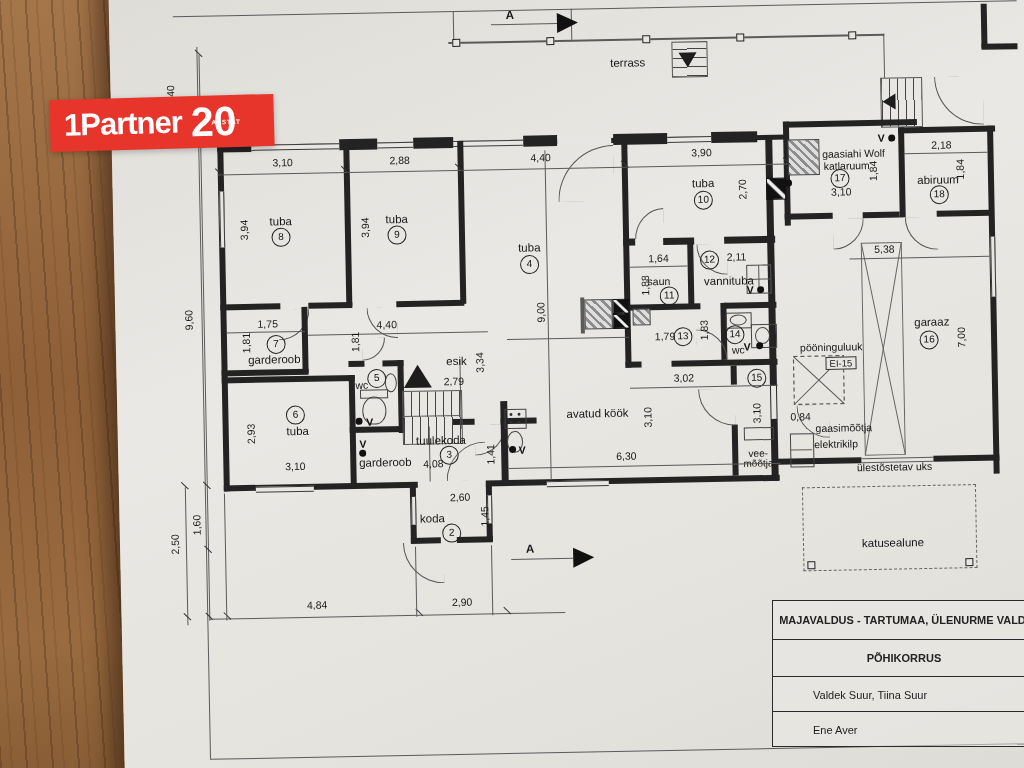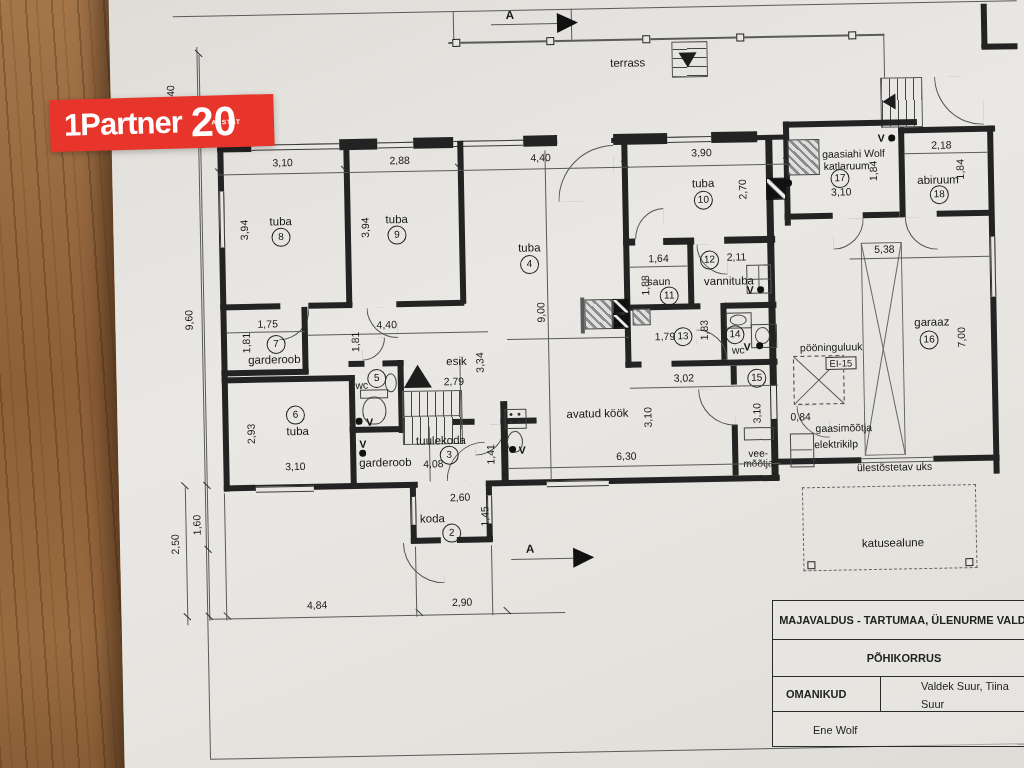--- a/index.html
+++ b/index.html
@@ -373,27 +373,24 @@
   </div>
 
   <div class="tb">
     <div class="row" style="height:38px;justify-content:center">
       <span class="t">MAJAVALDUS - TARTUMAA, ÜLENURME VALD,</span>
     </div>
     <div class="row" style="height:36px;justify-content:center">
       <span class="t">PÕHIKORRUS</span>
     </div>
     <div class="row" style="height:34px">
-      <div class="c1">
-          <span class="t">OMANIKUD</span>
-        </div>
       <div class="c2"><span class="v">Valdek Suur, Tiina Suur</span></div>
     </div>
     <div class="row" style="height:34px">
-      <div class="c2"><span class="v">Ene Wolf</span></div>
+      <div class="c2"><span class="v">Ene Aver</span></div>
     </div>
   </div>
 
   <div class="logo">
     <span class="brand">1Partner</span>
     <span class="years">
       <span>20</span>
       <span class="sub">AASTAT</span>
     </span>
   </div>

